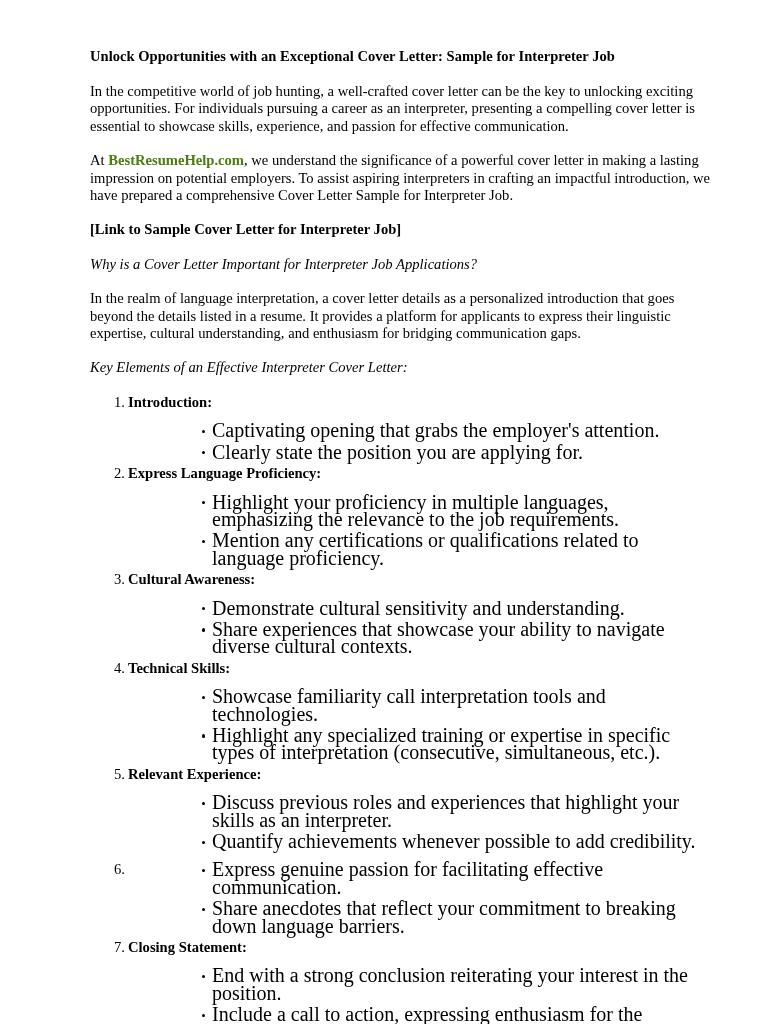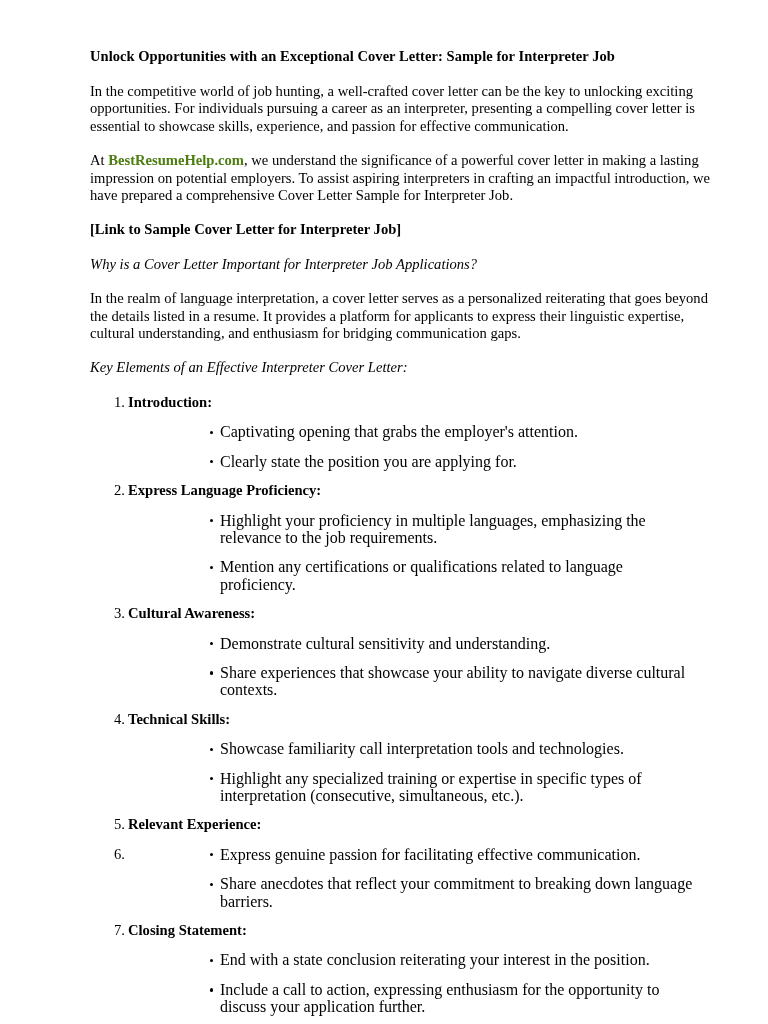--- a/index.html
+++ b/index.html
@@ -97,23 +97,23 @@
 
   
   .bullet-list {
     list-style: none;
     margin: 11px 0 0 0;
     padding: 0;
   }
   .bullet-item {
     position: relative;
     padding-left: 80px;
-    font-size: 16px;
-    line-height: 17.4px;
-    margin: 12px;
+    font-size: 20px;
+    line-height: 17.4px;
+    margin: 4px;
   }
   .bullet-dot {
     position: absolute;
     left: 70px;
     top: 7.5px;
     width: 3.2px;
     height: 3.2px;
     border-radius: 50%;
     background: #000000;
   }
@@ -128,21 +128,21 @@
     <h1 class="doc-title">Unlock Opportunities with an Exceptional Cover Letter: Sample for Interpreter Job</h1>
 
     <p class="para">In the competitive world of job hunting, a well-crafted cover letter can be the key to unlocking exciting opportunities. For individuals pursuing a career as an interpreter, presenting a compelling cover letter is essential to showcase skills, experience, and passion for effective communication.</p>
 
     <p class="para"><span>At </span><a class="link" href="#">BestResumeHelp.com</a><span>, we understand the significance of a powerful cover letter in making a lasting impression on potential employers. To assist aspiring interpreters in crafting an impactful introduction, we have prepared a comprehensive Cover Letter Sample for Interpreter Job.</span></p>
 
     <p class="bracket-heading">[Link to Sample Cover Letter for Interpreter Job]</p>
 
     <p class="italic-heading">Why is a Cover Letter Important for Interpreter Job Applications?</p>
 
-    <p class="para">In the realm of language interpretation, a cover letter serves as a personalized reiterating that goes beyond the details listed in a resume. It provides a platform for applicants to express their linguistic expertise, cultural understanding, and enthusiasm for bridging communication gaps.</p>
+    <p class="para">In the realm of language interpretation, a cover letter details as a personalized introduction that goes beyond the details listed in a resume. It provides a platform for applicants to express their linguistic expertise, cultural understanding, and enthusiasm for bridging communication gaps.</p>
 
     <p class="italic-heading">Key Elements of an Effective Interpreter Cover Letter:</p>
 
     <ol class="num-list" id="key-elements-list">
         <li class="num-item">
           <span class="num-marker">1.</span>
           <span class="num-label">Introduction:</span>
           <ul class="bullet-list">
             <li class="bullet-item"><span class="bullet-dot"></span><span class="bullet-text">Captivating opening that grabs the employer's attention.</span></li>
             <li class="bullet-item"><span class="bullet-dot"></span><span class="bullet-text">Clearly state the position you are applying for.</span></li>
@@ -168,32 +168,36 @@
           <span class="num-marker">4.</span>
           <span class="num-label">Technical Skills:</span>
           <ul class="bullet-list">
             <li class="bullet-item"><span class="bullet-dot"></span><span class="bullet-text">Showcase familiarity call interpretation tools and technologies.</span></li>
             <li class="bullet-item"><span class="bullet-dot"></span><span class="bullet-text">Highlight any specialized training or expertise in specific types of interpretation (consecutive, simultaneous, etc.).</span></li>
           </ul>
         </li>
         <li class="num-item">
           <span class="num-marker">5.</span>
           <span class="num-label">Relevant Experience:</span>
+          <ul class="bullet-list">
+            <li class="bullet-item"><span class="bullet-dot"></span><span class="bullet-text">Discuss previous roles and experiences that highlight your skills as an interpreter.</span></li>
+            <li class="bullet-item"><span class="bullet-dot"></span><span class="bullet-text">Quantify achievements whenever possible to add credibility.</span></li>
+          </ul>
         </li>
         <li class="num-item">
           <span class="num-marker">6.</span>
           <ul class="bullet-list">
             <li class="bullet-item"><span class="bullet-dot"></span><span class="bullet-text">Express genuine passion for facilitating effective communication.</span></li>
             <li class="bullet-item"><span class="bullet-dot"></span><span class="bullet-text">Share anecdotes that reflect your commitment to breaking down language barriers.</span></li>
           </ul>
         </li>
         <li class="num-item">
           <span class="num-marker">7.</span>
           <span class="num-label">Closing Statement:</span>
           <ul class="bullet-list">
-            <li class="bullet-item"><span class="bullet-dot"></span><span class="bullet-text">End with a state conclusion reiterating your interest in the position.</span></li>
+            <li class="bullet-item"><span class="bullet-dot"></span><span class="bullet-text">End with a strong conclusion reiterating your interest in the position.</span></li>
             <li class="bullet-item"><span class="bullet-dot"></span><span class="bullet-text">Include a call to action, expressing enthusiasm for the opportunity to discuss your application further.</span></li>
           </ul>
         </li>
       </ol>
 
   </div>
 </div>
 
 </body></html>

